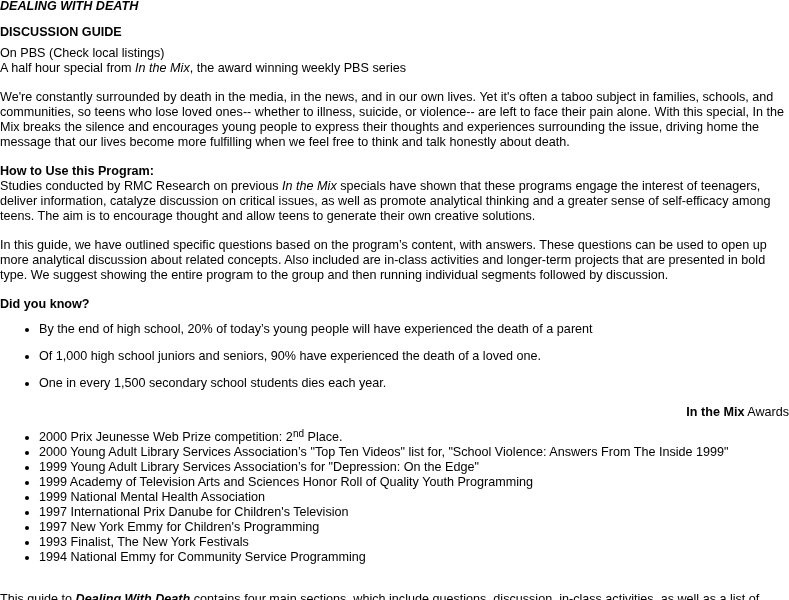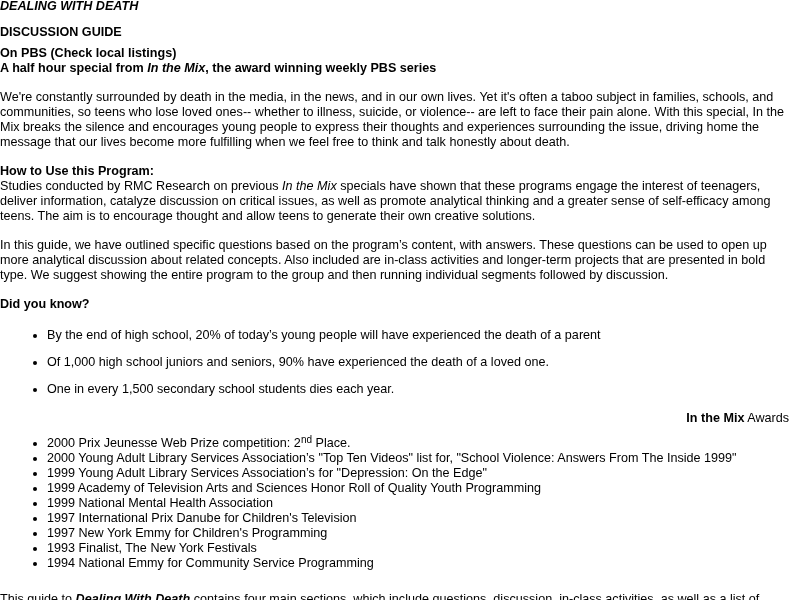--- a/index.html
+++ b/index.html
@@ -6,25 +6,25 @@
   body {
     width: 789px; height: 600px; overflow: hidden;
     font-family: "Liberation Sans", sans-serif;
     font-size: 12.6px; line-height: 15px; color: #000;
     position: relative;
   }
   .doc { position: absolute; left: 0; top: -1px; width: 789px; }
   p { margin: 0; }
   .title { font-weight: bold; font-style: italic; margin-bottom: 11px; }
   .subtitle { font-weight: bold; margin-bottom: 6px; }
-  .bold { font-weight: bold; }
+  .bold { font-weight: normal; }
   .para { margin-bottom: 14px; }
   .hdr { font-weight: bold; margin-bottom: 0; }
   .did-hdr { font-weight: bold; margin-top: 8px; margin-bottom: 10px; }
-  ul { margin: 16px; padding-left: 31px; }
+  ul { margin: 8px; padding-left: 31px; }
   ul.facts li { margin-bottom: 12px; }
   ul.facts { margin-bottom: 14px; }
   ul.awards { margin-top: 10px; margin-bottom: 0; }
   ul.awards li { margin-bottom: 0; }
   li { list-style-type: disc; }
   sup { font-size: 10px; line-height: 0; vertical-align: 4px; text-align: right; }
   .awards-hdr { margin-bottom: 0; text-align: right; }
   .last { position: absolute; left: 0; top: 592px; white-space: nowrap; }
 </style>
 </head>

